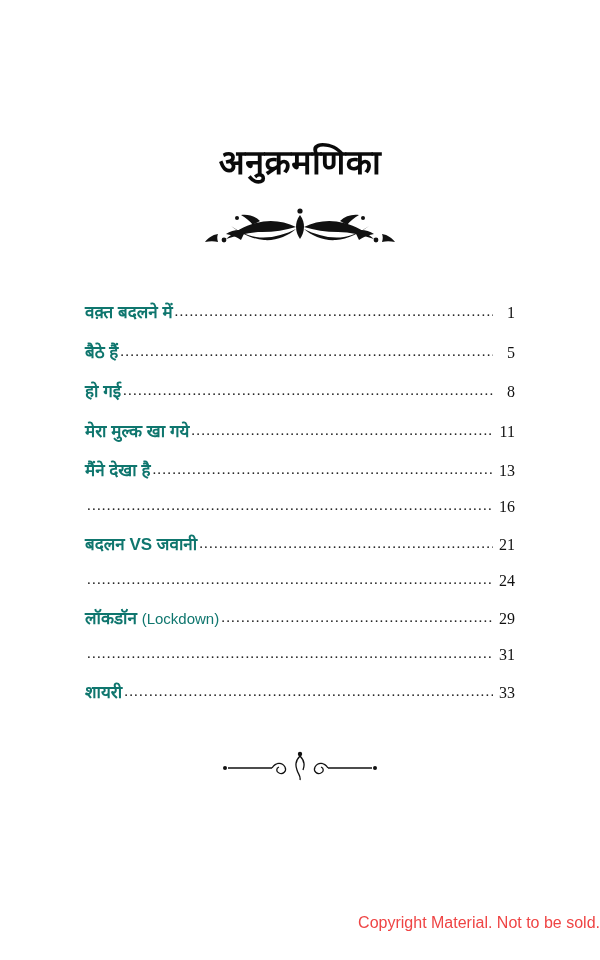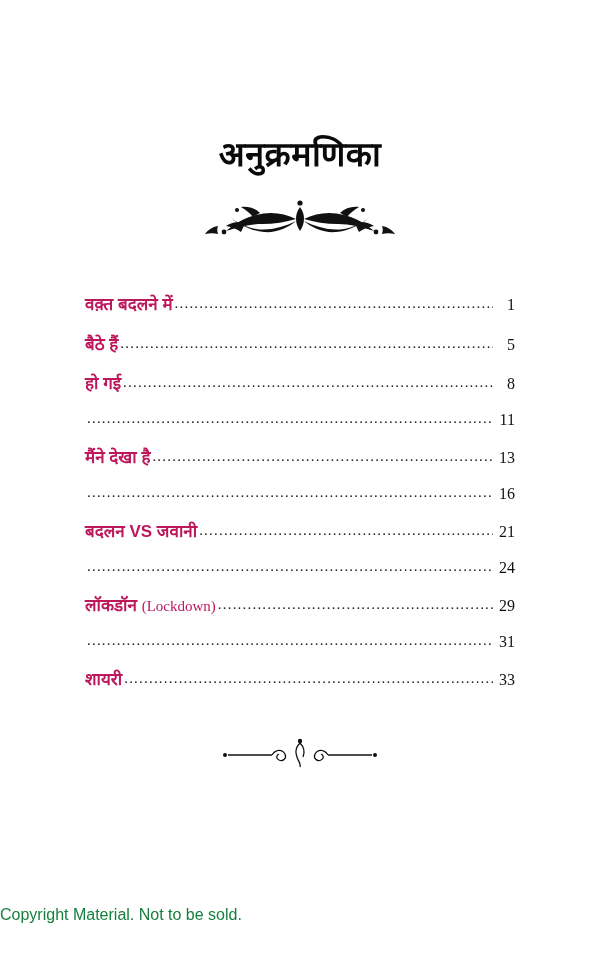--- a/index.html
+++ b/index.html
@@ -20,21 +20,21 @@
     height: 960px;
     position: relative;
     box-sizing: border-box;
   }
   .title {
     text-align: center;
     font-family: "Liberation Sans", sans-serif;
     font-size: 34px;
     font-weight: 700;
     letter-spacing: 0.5px;
-    margin: 0;
+    margin: 8px;
     padding-top: 130px;
     color: #0a0a0a;
   }
   .title-ornament {
     text-align: center;
     margin-top: 16px;
     height: 52px;
     line-height: 52px;
   }
   .title-ornament svg {
@@ -51,25 +51,25 @@
     display: flex;
     align-items: baseline;
     font-size: 17px;
     margin-bottom: 16.5px;
     white-space: nowrap;
   }
   .toc-label {
     font-family: "Liberation Sans", sans-serif;
     font-weight: 700;
     font-size: 17px;
-    color: #be185d;
+    color: #0f766e;
     flex: 0 0 auto;
   }
   .toc-label .latin {
-    font-family: Liberation Serif, serif;
+    font-family: Liberation Sans, sans-serif;
     font-weight: 400;
     font-size: 15px;
   }
   .toc-dots {
     flex: 1 1 auto;
     overflow: hidden;
     margin: 0 2px;
     position: relative;
     top: -2px;
     font-size: 15px;
@@ -87,24 +87,24 @@
   .bottom-ornament {
     text-align: center;
     margin-top: 45px;
     height: 46px;
   }
   .footer {
     position: absolute;
     left: 0;
     right: 0;
     bottom: 36px;
-    text-align: left;
+    text-align: right;
     font-family: "Liberation Sans", sans-serif;
     font-size: 16px;
-    color: #15803d;
+    color: #ef4444;
   }
 </style>
 </head>
 <body>
 
 <div class="page">
 
   <h1 class="title">अनुक्रमणिका</h1>
 
   <div class="title-ornament">
@@ -147,20 +147,21 @@
       <span class="toc-page">5</span>
     </li>
 
     <li class="toc-item">
       <span class="toc-label">हो गई</span>
       <span class="toc-dots">.......................................................................................................................................</span>
       <span class="toc-page">8</span>
     </li>
 
     <li class="toc-item">
+      <span class="toc-label">मेरा मुल्क खा गये</span>
       <span class="toc-dots">.......................................................................................................................................</span>
       <span class="toc-page">11</span>
     </li>
 
     <li class="toc-item">
       <span class="toc-label">मैंने देखा है</span>
       <span class="toc-dots">.......................................................................................................................................</span>
       <span class="toc-page">13</span>
     </li>
 

